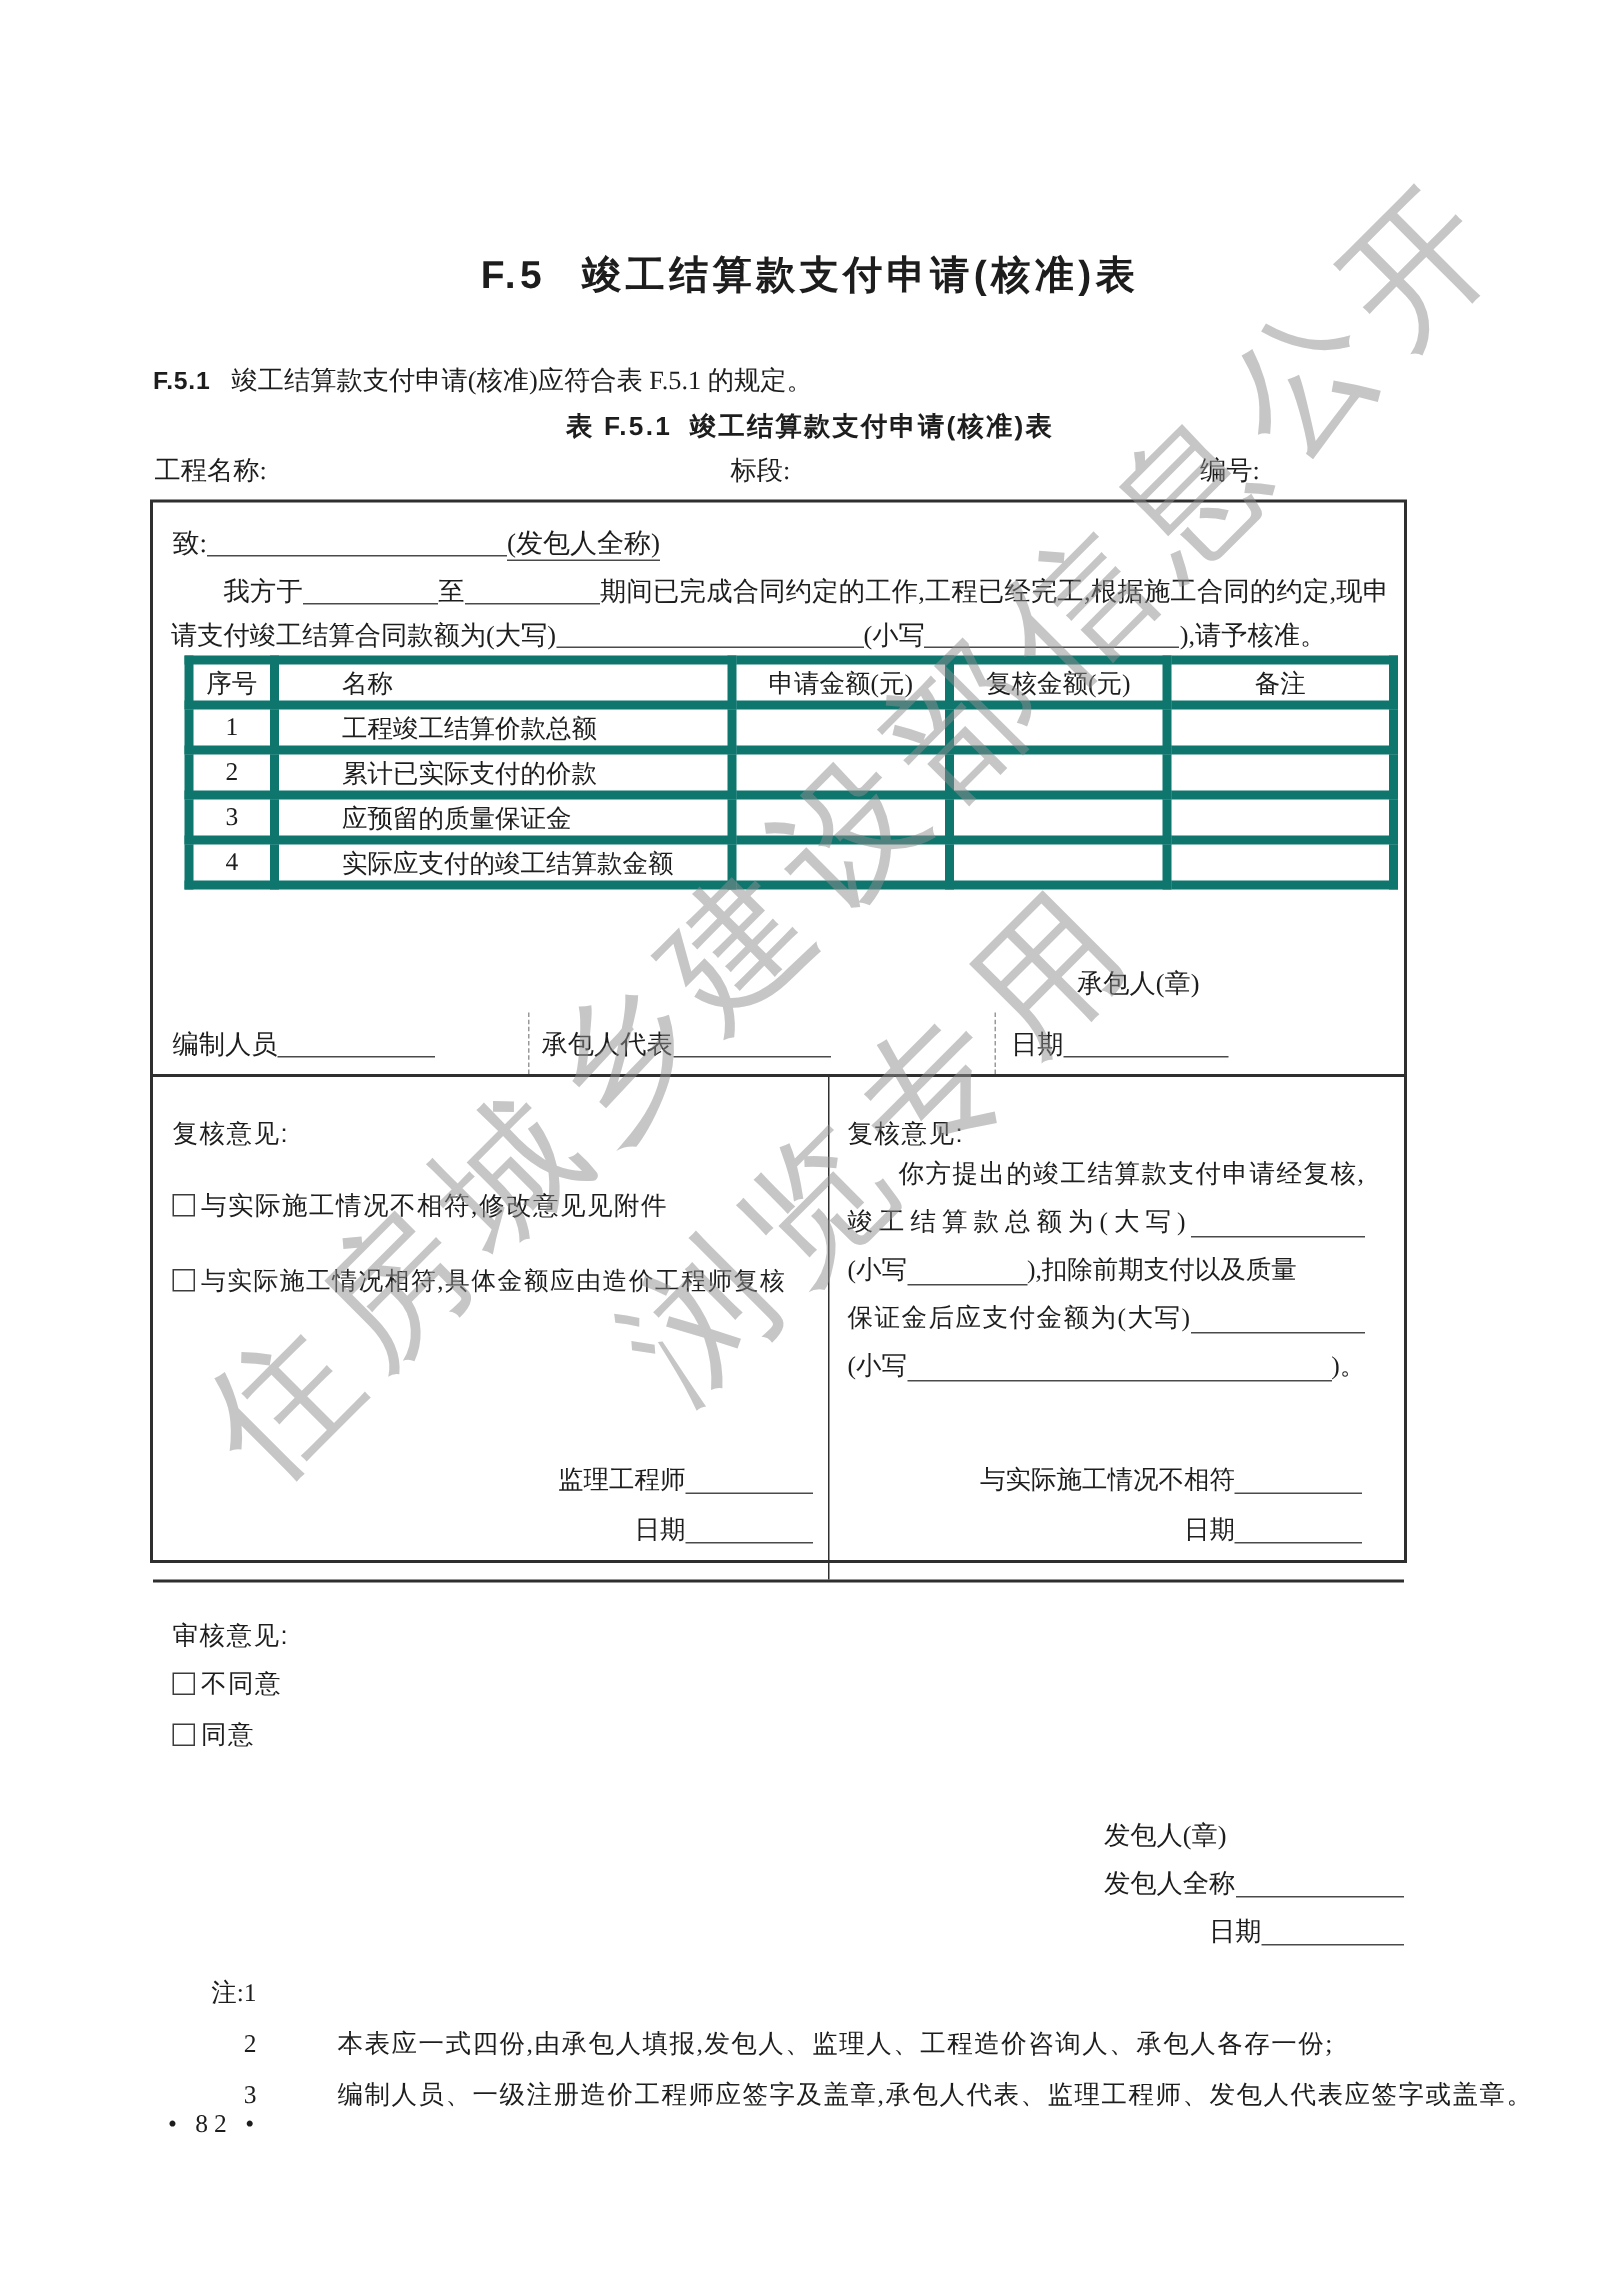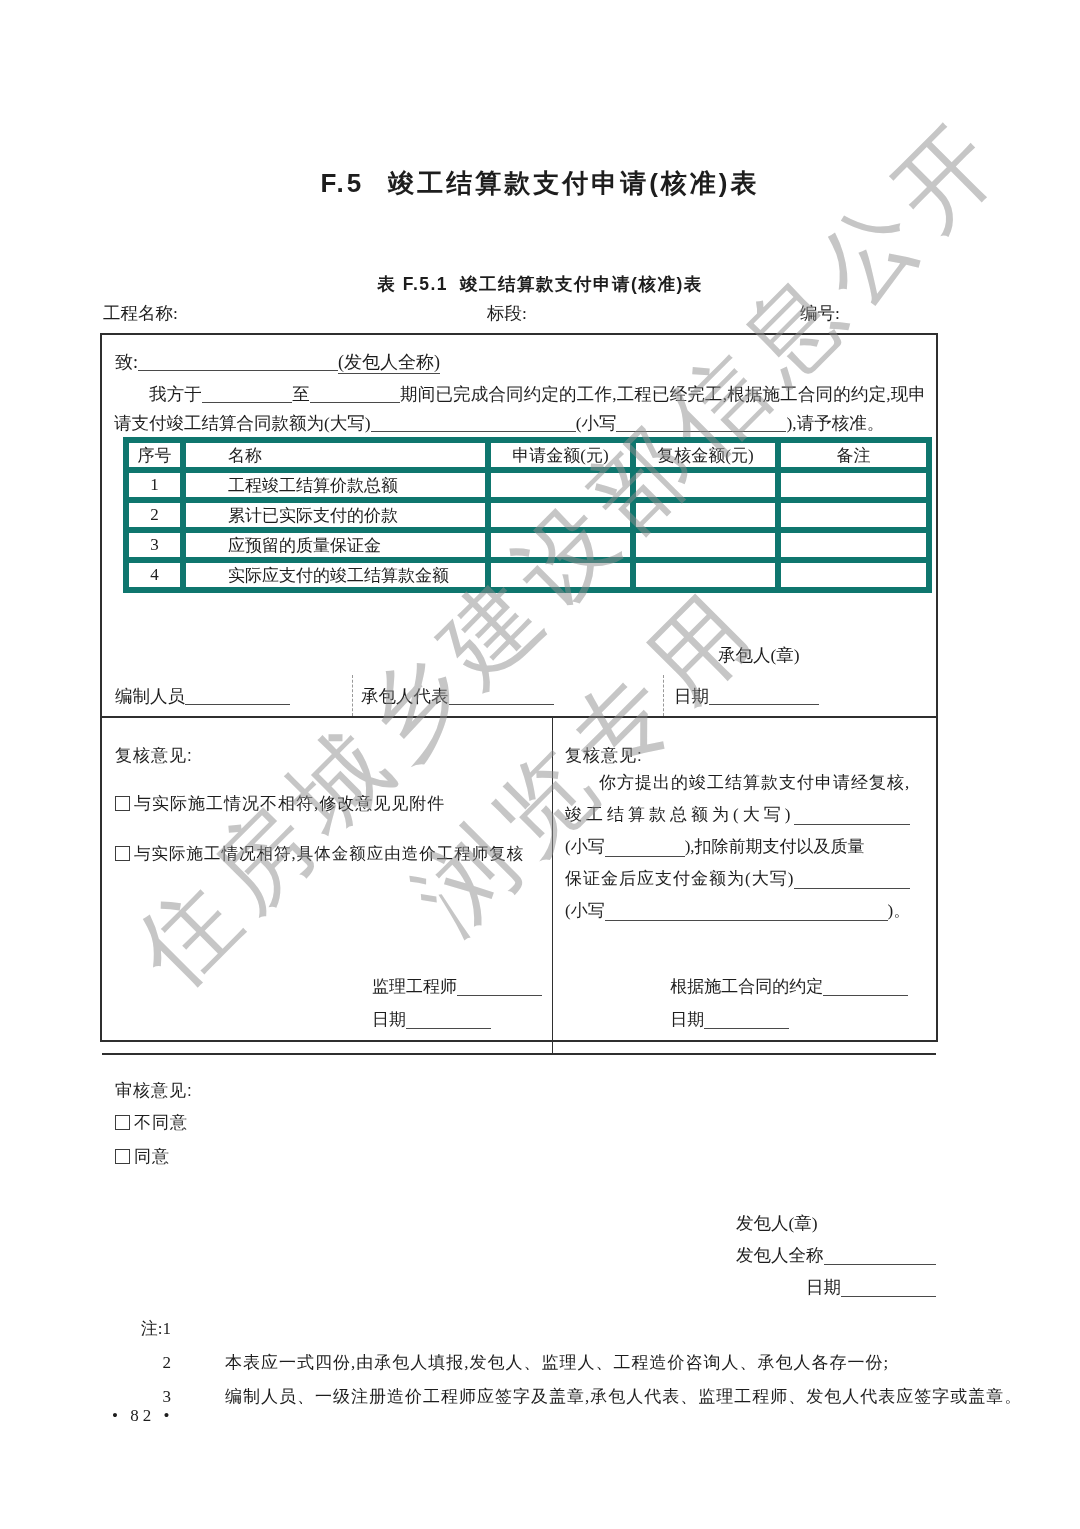--- a/index.html
+++ b/index.html
@@ -57,21 +57,21 @@
   
   .sec2 { display:flex; height:337px; flex:none; border-top:2px solid #2f2f2f; font-size:17px; }
   .rev-l { position:relative; width:450px; flex:none; padding:26px 8px 0 13px; }
   .rev-r { position:relative; flex:1; border-left:1.5px solid #2f2f2f; padding:26px 26px 0 12px; }
   .opt { margin-top:24px; line-height:26px; white-space:nowrap; letter-spacing:1px; }
   .opt2 { font-size:16.5px; }
   .cb { display:inline-block; width:15px; height:15px; border:1px solid #3c3c3c;
         vertical-align:-2px; margin-right:4px; }
   .secttl { font-family:"Liberation Sans","DejaVu Sans",sans-serif; letter-spacing:1px; }
   .sig2 { position:absolute; top:252px; right:10px; line-height:33px; }
-  .sig2 > div { display:flex; align-items:center; }
+  .sig2 > div { display:flex; justify-content:flex-end; align-items:center; }
   .rline { display:flex; line-height:32px; }
   .rline .txt { white-space:nowrap; }
   .rline .fill { flex:1; border-bottom:1px solid #4a4a4a; margin-bottom:6px; }
   .rline .fillw { width:80px; min-width:40px; flex-shrink:1; border-bottom:1px solid #4a4a4a; margin-bottom:6px; }
   .rl1 { text-indent:2em; letter-spacing:1px; line-height:32px; white-space:nowrap; }
   .ls4 { letter-spacing:4px; } .ls1 { letter-spacing:1px; }
 
   
   .sec3 { position:relative; flex:1; border-top:2px solid #2f2f2f; padding:24px 0 0 13px; font-size:17px; }
   .sec3 .opt { margin-top:8px; }
@@ -100,20 +100,23 @@
 
 <div class="page">
 
   <div class="wm wm1">住房城乡建设部信息公开</div>
   <div class="wm wm2">浏览专用</div>
 
   <div class="title">
     <span>F.5</span><span class="gap"></span><span>竣工结算款支付申请(核准)表</span>
   </div>
 
+  <div class="clause">
+    <span class="cno">F.5.1</span><span>竣工结算款支付申请(核准)应符合表 F.5.1 的规定。</span>
+  </div>
 
   <div class="caption">
     <span>表 F.5.1</span><span class="gap"></span><span>竣工结算款支付申请(核准)表</span>
   </div>
 
   <div class="meta">
     <span class="m1">工程名称:</span>
     <span class="m2">标段:</span>
     <span class="m3">编号:</span>
   </div>
@@ -227,21 +230,21 @@
           <span class="txt ls1">保证金后应支付金额为(大写)</span>
             <span class="fill"></span>
         </div>
         <div class="rline">
           <span class="txt">(小写</span>
             <span class="fill"></span>
             <span class="txt">)。</span>
         </div>
         <div class="sig2" style="right:28px;">
           <div>
-            <span>根据施工合同的约定</span>
+            <span>与实际施工情况不相符</span>
               <span class="blank w85"></span>
           </div>
           <div>
             <span>日期</span>
               <span class="blank w85"></span>
           </div>
         </div>
       </div>
     </div>
 

